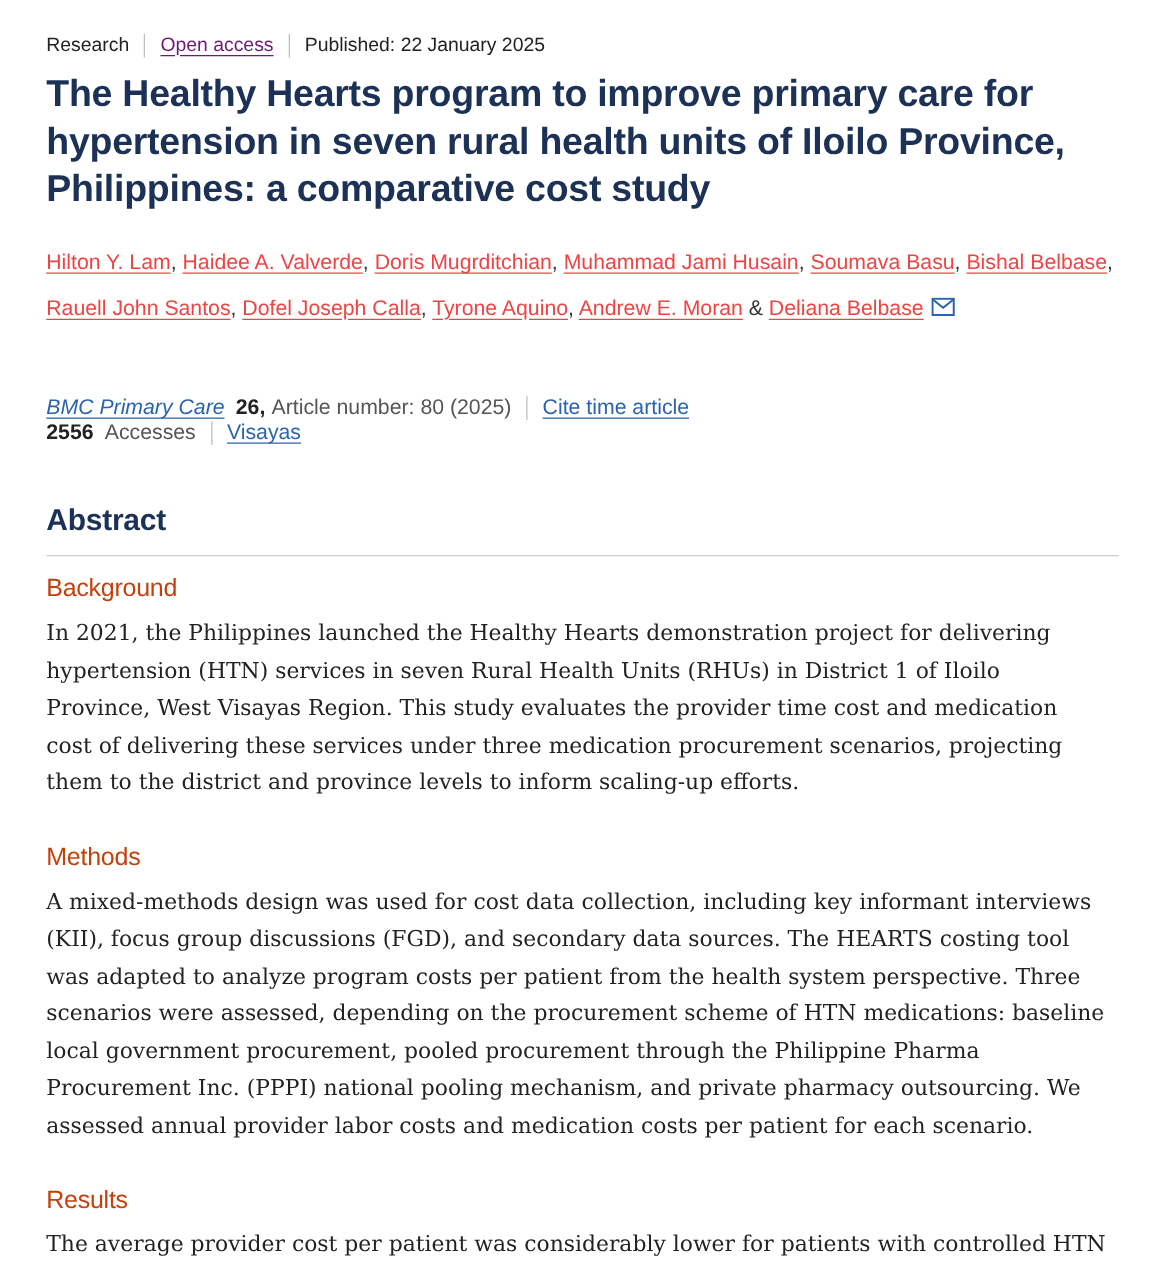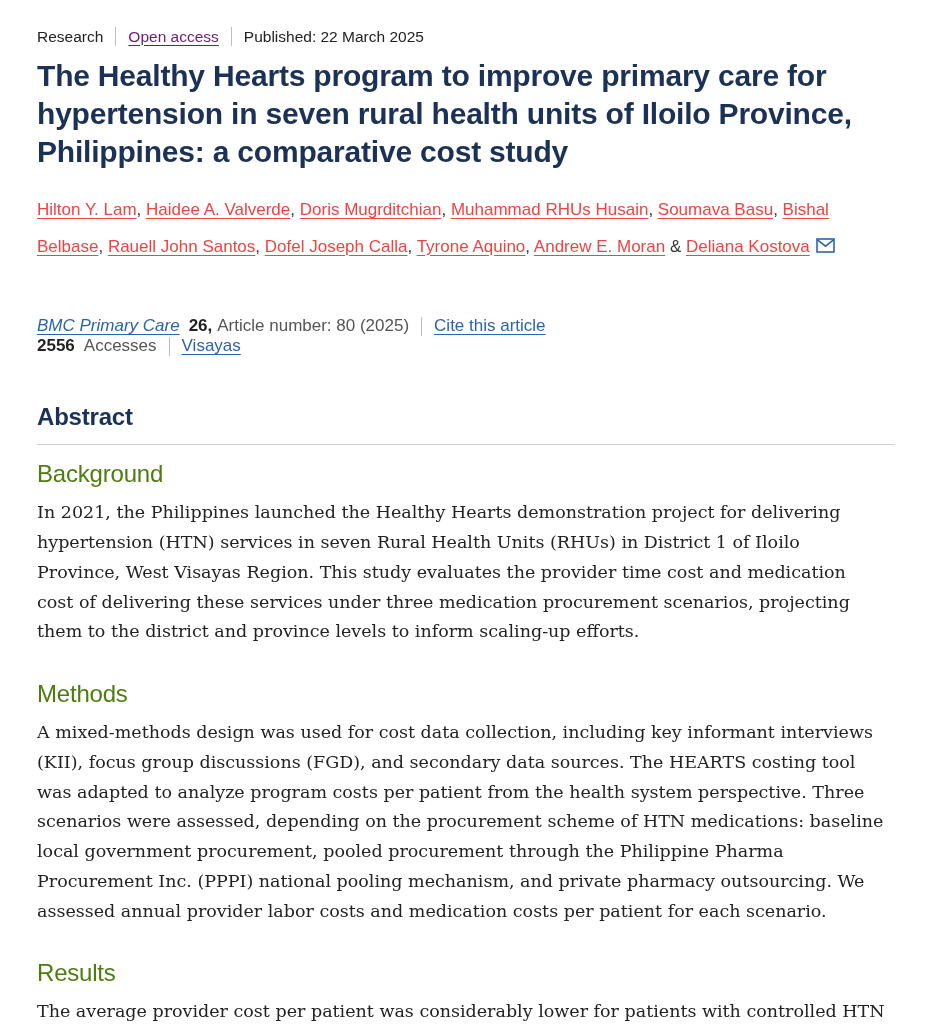--- a/index.html
+++ b/index.html
@@ -55,58 +55,58 @@
   .metrics-row .count { font-weight: 700; color: #222222; margin-right: 9px; }
 
   
   .abstract-heading {
     margin-top: 47px; font-size: 24px; font-weight: 700; color: #1b3155;
     letter-spacing: -0.2px;
   }
   .abstract-rule { border: none; border-top: 1px solid #cfcfcf; margin-top: 13px; }
 
   .section-heading {
-    font-size: 24px; font-weight: 400; color: #4d7c0f; letter-spacing: -0.2px;
+    font-size: 20px; font-weight: 400; color: #c2410c; letter-spacing: -0.2px;
   }
   .section-heading.first { margin-top: 15px; }
   .section-heading.later { margin-top: 33px; }
   .section-text {
     margin-top: 10px; max-width: 850px;
     font-family: "DejaVu Serif", "Liberation Serif", serif;
     font-size: 17.5px; line-height: 1.7; color: #222222;
   }
 </style>
 </head>
 <body>
 
 <div class="article">
 
   <div class="meta-row">
     <span>Research</span>
     <span class="vdiv"></span>
     <a class="oa-link">Open access</a>
     <span class="vdiv"></span>
-    <span>Published: 22 March 2025</span>
+    <span>Published: 22 January 2025</span>
   </div>
 
   <h1 class="page-title">The Healthy Hearts program to improve primary care for hypertension in seven rural health units of Iloilo Province, Philippines: a comparative cost study</h1>
 
   <div class="authors-line">
-    <span id="authors-slot"><a>Hilton Y. Lam</a>, <a>Haidee A. Valverde</a>, <a>Doris Mugrditchian</a>, <a>Muhammad RHUs Husain</a>, <a>Soumava Basu</a>, <a>Bishal Belbase</a>, <a>Rauell John Santos</a>, <a>Dofel Joseph Calla</a>, <a>Tyrone Aquino</a>, <a>Andrew E. Moran</a> &amp; <a>Deliana Kostova</a></span><svg class="email-icon" width="19" height="15" viewBox="0 0 19 15" fill="none">
+    <span id="authors-slot"><a>Hilton Y. Lam</a>, <a>Haidee A. Valverde</a>, <a>Doris Mugrditchian</a>, <a>Muhammad Jami Husain</a>, <a>Soumava Basu</a>, <a>Bishal Belbase</a>, <a>Rauell John Santos</a>, <a>Dofel Joseph Calla</a>, <a>Tyrone Aquino</a>, <a>Andrew E. Moran</a> &amp; <a>Deliana Belbase</a></span><svg class="email-icon" width="19" height="15" viewBox="0 0 19 15" fill="none">
       <rect x="1" y="1" width="17" height="13" stroke="#2c63ad" stroke-width="1.6"></rect>
       <path d="M1.5 1.8 L9.5 8.2 L17.5 1.8" stroke="#2c63ad" stroke-width="1.6" fill="none"></path>
     </svg>
   </div>
 
   <div class="journal-row">
     <a class="journal-link">BMC Primary Care</a>
     <span class="volume">26,</span>
     <span class="article-info">Article number: 80 (2025)</span>
     <span class="vdiv"></span>
-    <a class="plain-link">Cite this article</a>
+    <a class="plain-link">Cite time article</a>
   </div>
 
   <div class="metrics-row">
     <span class="count">2556</span>
     <span>Accesses</span>
     <span class="vdiv"></span>
     <a class="plain-link">Visayas</a>
   </div>
 
   <h2 class="abstract-heading">Abstract</h2>

